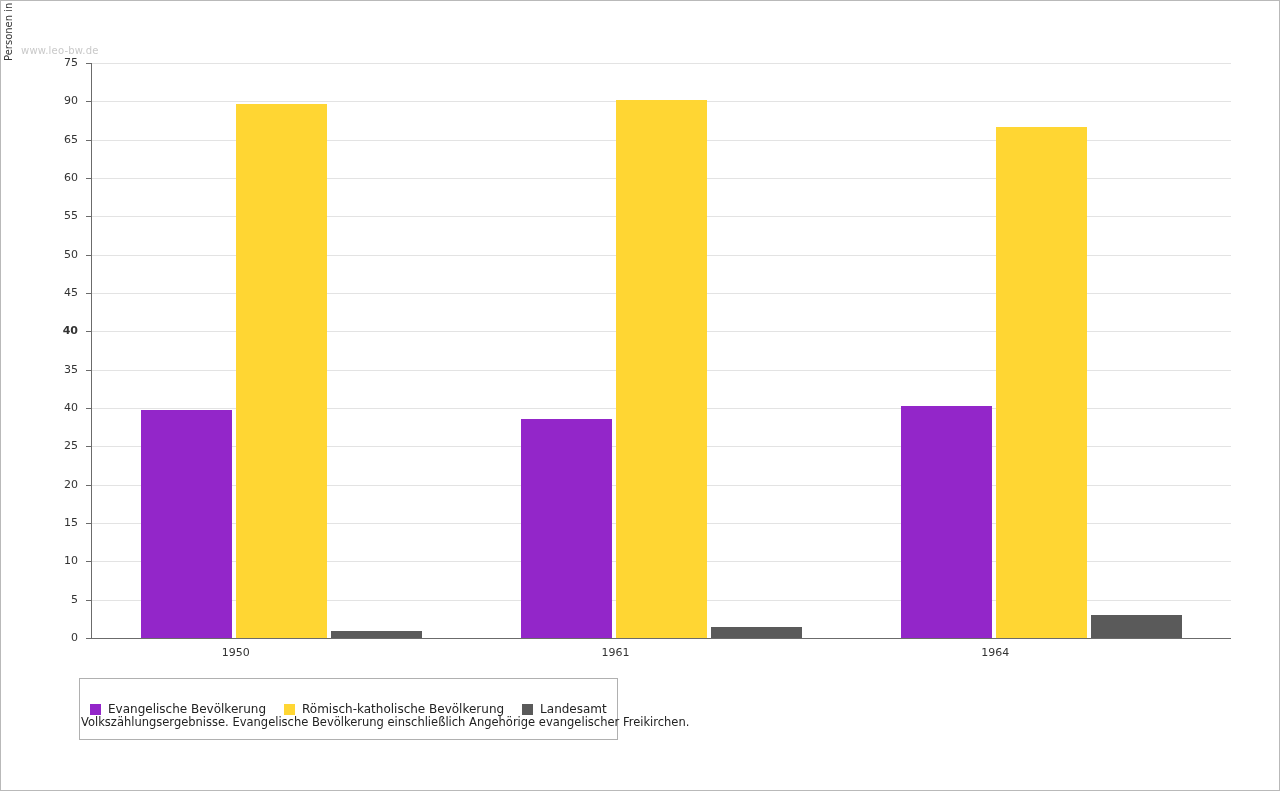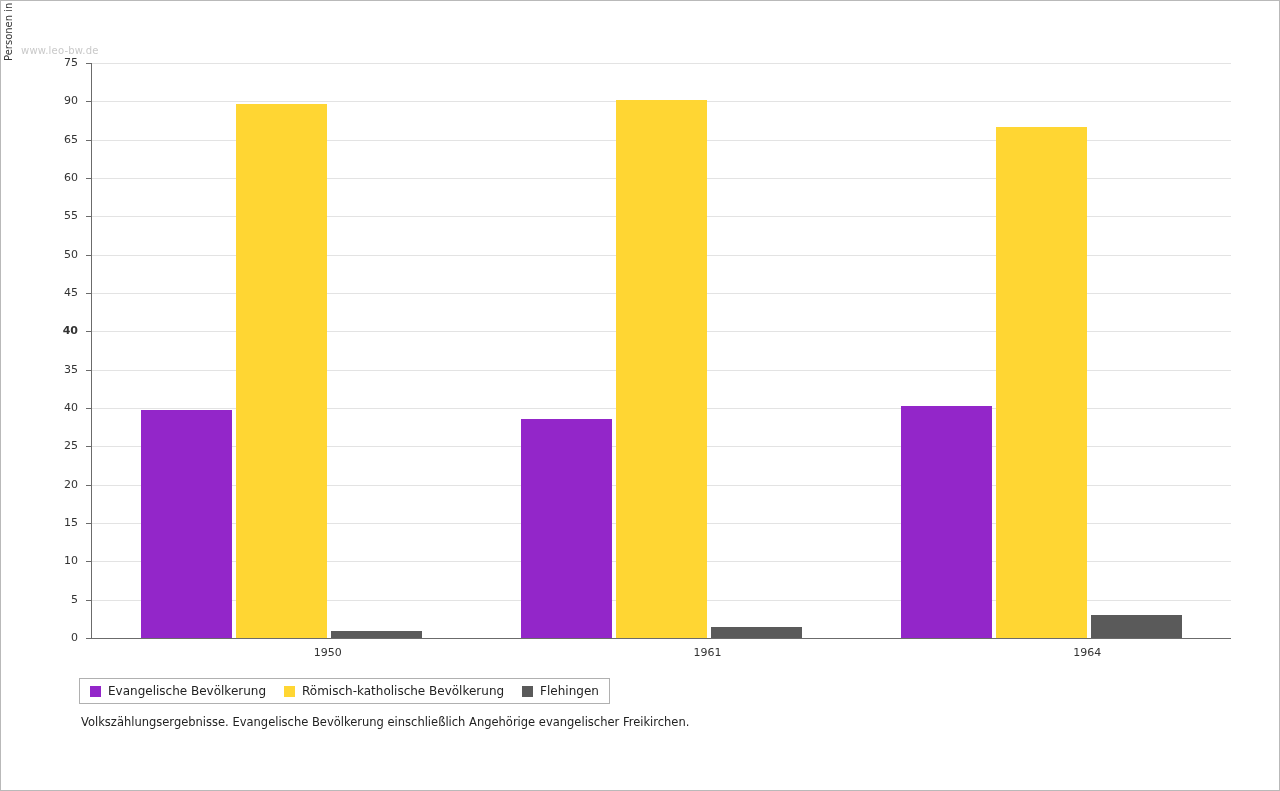--- a/index.html
+++ b/index.html
@@ -80,30 +80,30 @@
     white-space: nowrap;
   }
   .bar {
     position: absolute;
     bottom: 0;
   }
   .xtick-label {
     position: absolute;
     font-size: 11px;
     color: #333333;
-    text-align: right;
+    text-align: left;
     width: 120px;
   }
   #legend {
     position: absolute;
     left: 78px;
     top: 677px;
     border: 1px solid #b0b0b0;
     background: #ffffff;
-    padding: 5px 10px;
+    padding: 23px 10px;
     display: inline-flex;
     align-items: center;
     gap: 18px;
     box-sizing: border-box;
   }
   .legend-item {
     display: flex;
     align-items: center;
     gap: 7px;
     font-size: 12px;
@@ -206,21 +206,21 @@
     <div class="legend-item">
       <span class="legend-swatch" style="background: rgb(147, 38, 201);"></span>
       <span>Evangelische Bevölkerung</span>
     </div>
     <div class="legend-item">
       <span class="legend-swatch" style="background: rgb(255, 214, 51);"></span>
       <span>Römisch-katholische Bevölkerung</span>
     </div>
     <div class="legend-item">
       <span class="legend-swatch" style="background: rgb(90, 90, 90);"></span>
-      <span>Flehingen</span>
+      <span>Landesamt</span>
     </div>
   </div>
 
   <div id="notes">
     <div>Volkszählungsergebnisse. Evangelische Bevölkerung einschließlich Angehörige evangelischer Freikirchen.</div>
   </div>
 
 
 </div>
 

